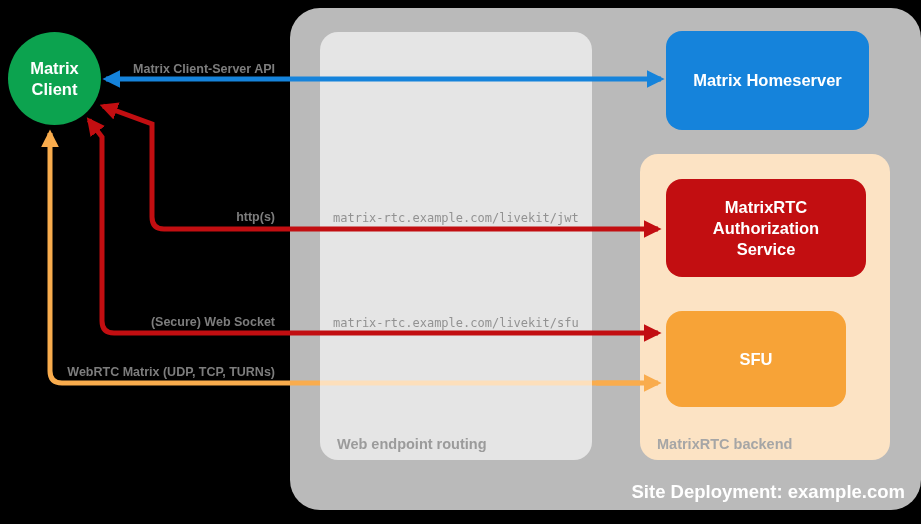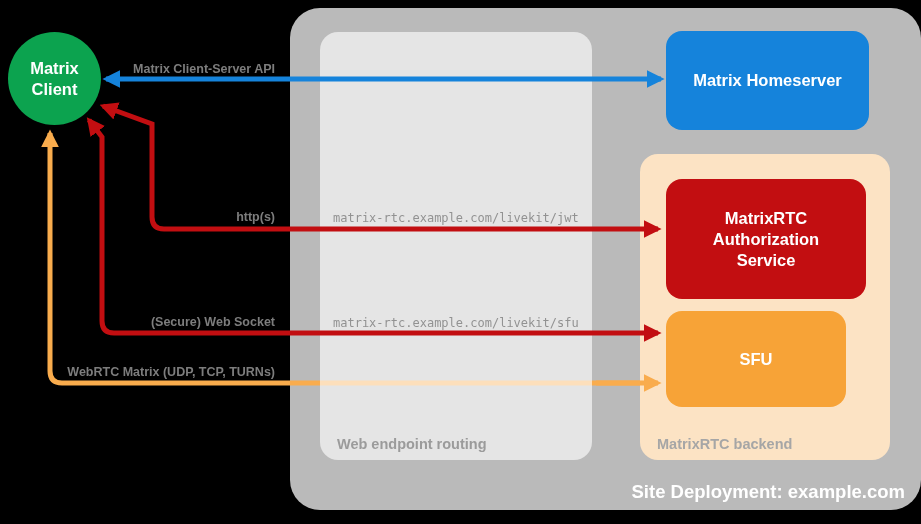--- a/index.html
+++ b/index.html
@@ -31,21 +31,21 @@
   .node {
     display: flex; align-items: center; justify-content: center;
     text-align: center; color: #fff; font-weight: bold;
     font-size: 16.5px; line-height: 21px; z-index: 5;
   }
   #client-node {
     left: 8px; top: 32px; width: 93px; height: 93px;
     border-radius: 50%; padding: 0 14px; box-sizing: border-box;
   }
   #homeserver-node { left: 666px; top: 31px;  width: 203px; height: 99px; border-radius: 16px; text-align: right; }
-  #auth-node       { left: 666px; top: 179px; width: 200px; height: 120px; border-radius: 16px; padding: 0 20px; box-sizing: border-box; }
+  #auth-node       { left: 666px; top: 179px; width: 200px; height: 98px; border-radius: 16px; padding: 0 20px; box-sizing: border-box; }
   #sfu-node        { left: 666px; top: 311px; width: 180px; height: 96px; border-radius: 16px; }
 
   
   svg.arrows { left: 0; top: 0; width: 921px; height: 524px; pointer-events: none; }
   #arrows-under { z-index: 2; }
   #arrows-over  { z-index: 8; }
 
   
   .conn-label {
     left: 30px; width: 245px; text-align: right;

